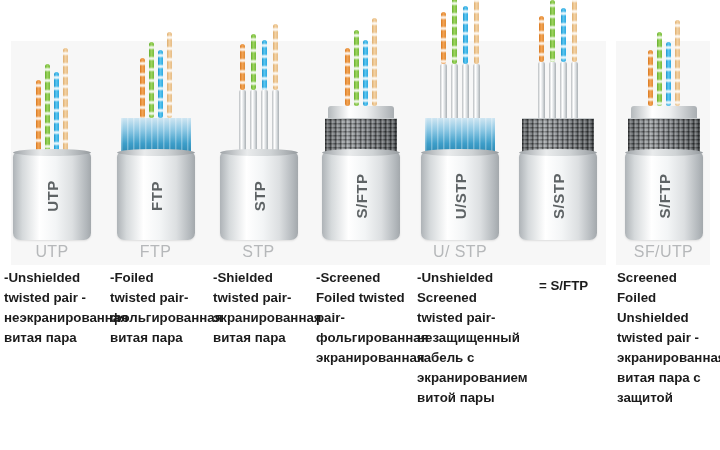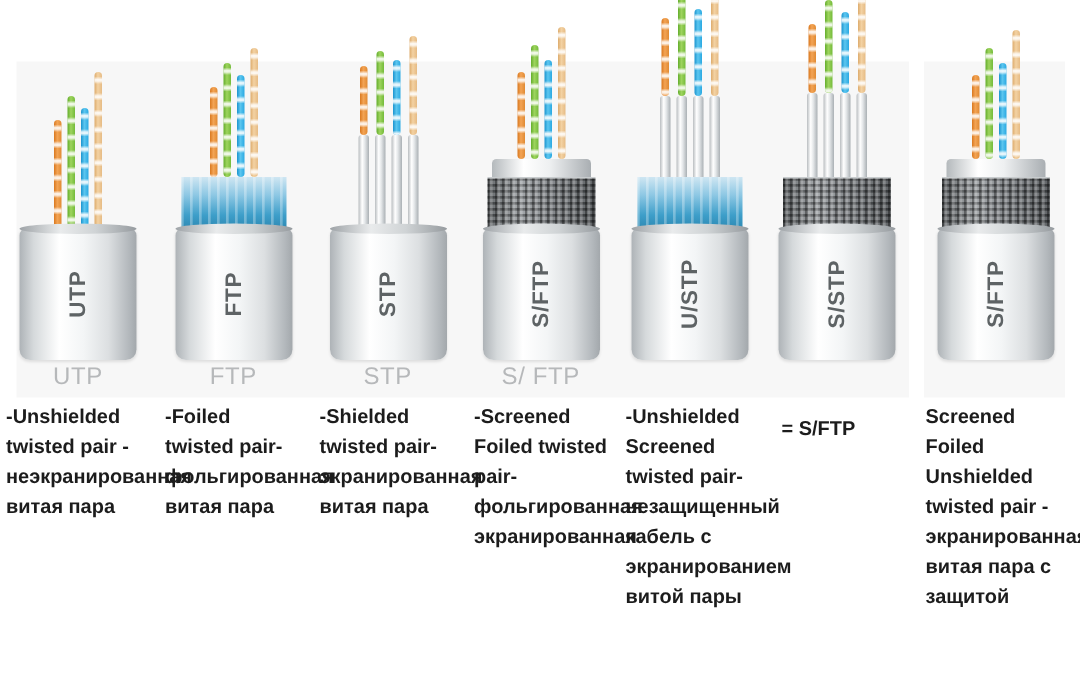--- a/index.html
+++ b/index.html
@@ -195,21 +195,21 @@
   .desc {
     position: absolute;
     top: 268px;
     left: 6px; right: 6px;
     font-size: 13.3px;
     line-height: 20px;
     color: #1c1c1c;
     font-weight: 600;
     text-align: left;
   }
-  .desc.shift { top: 276px; padding-left: 6px; }
+  .desc.shift { top: 276px; padding-left: 6px; margin-left: 18px; }
   .col-6 .desc { left: 10px; right: 2px; }
   .col-0 .desc { left: 4px; }
 </style>
 </head>
 <body>
 
 <div id="root">
 
   <div class="band band-main"></div>
   <div class="band band-last"></div>
@@ -288,21 +288,20 @@
             <div class="wire w-blue" style="height:66px"></div>
             <div class="wire w-brown" style="height:88px"></div>
           </div>
           <div class="ring"></div>
           <div class="braid"></div>
           <div class="jacket">
             <span class="jacket-label">S/FTP</span>
           </div>
         </div>
       </div>
-      <div class="head-label">S/ FTP</div>
       <div class="desc">-Screened Foiled twisted pair-фольгированная экранированная</div>
     </div>
 
     <div class="col col-4">
       <div class="cable">
         <div class="cable-inner">
           <div class="wires">
             <div class="sleeve" style="height:54px">
               <div class="wire w-orange" style="height:52px"></div>
             </div>
@@ -315,20 +314,21 @@
             <div class="sleeve" style="height:54px">
               <div class="wire w-brown" style="height:80px"></div>
             </div>
           </div>
           <div class="foil"></div>
           <div class="jacket">
             <span class="jacket-label">U/STP</span>
           </div>
         </div>
       </div>
+      <div class="head-label">U/ STP</div>
       <div class="desc">-Unshielded Screened twisted pair-незащищенный кабель с экранированием витой пары</div>
     </div>
 
     <div class="col col-5">
       <div class="cable">
         <div class="cable-inner">
           <div class="wires">
             <div class="sleeve" style="height:56px">
               <div class="wire w-orange" style="height:46px"></div>
             </div>
@@ -360,17 +360,18 @@
             <div class="wire w-blue" style="height:64px"></div>
             <div class="wire w-brown" style="height:86px"></div>
           </div>
           <div class="ring"></div>
           <div class="braid"></div>
           <div class="jacket">
             <span class="jacket-label">S/FTP</span>
           </div>
         </div>
       </div>
+      <div class="head-label">SF/UTP</div>
       <div class="desc">Screened Foiled Unshielded twisted pair - экранированная витая пара с защитой</div>
     </div>
 
   </div>
 </div>
 
 </body></html>

